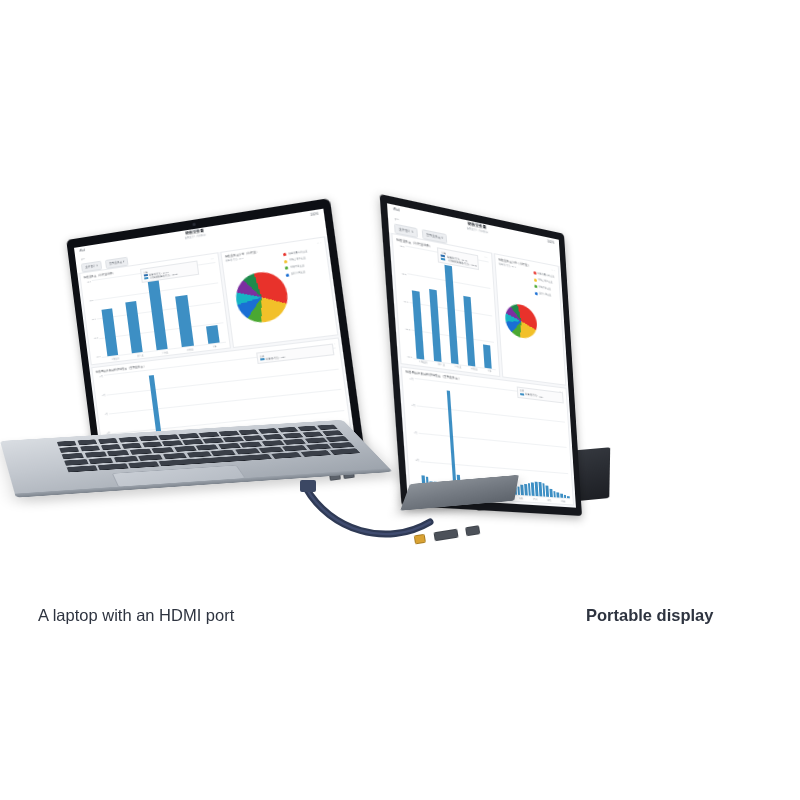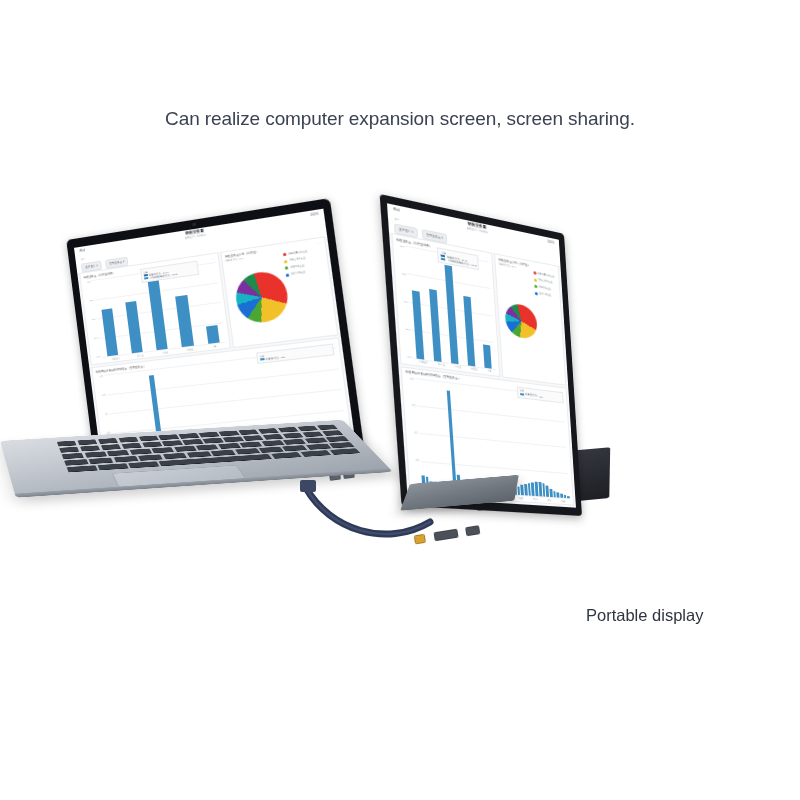--- a/index.html
+++ b/index.html
@@ -23,21 +23,21 @@
     text-align: center;
     font-size: 19px; font-weight: 400; color: #3b4252;
     letter-spacing: -0.1px; white-space: nowrap;
   }
 
   
   .caption {
     position: absolute; font-size: 16.5px; color: #2e3440; white-space: nowrap;
   }
   .caption.left  { left: 38px;  top: 606px; }
-  .caption.right { left: 586px; top: 606px; }
+  .caption.right { left: 586px; top: 606px; font-weight: bold; }
 
   
   #laptop { position: absolute; left: 0px; top: 236px; width: 400px; height: 340px; }
 
   .lt-lid {
     position: absolute; left: 96px; top: 0px; width: 258px; height: 238px;
     background: #0d0f14;
     transform: perspective(900px) rotateY(-15deg) rotateZ(-7.5deg) skewY(2.6deg);
     transform-origin: bottom left;
     border-radius: 5px 6px 2px 2px;
@@ -226,21 +226,20 @@
   }
   .pl-item { display: flex; align-items: flex-start; gap: 1.5px; }
   .pl-dot { width: 3px; height: 3px; border-radius: 50%; flex: none; margin-top: .3px; }
   .pl-txt { line-height: 1.25; }
 </style>
 </head>
 <body>
 
 <div id="stage">
 
-  <div class="subhead">Can realize computer expansion screen, screen sharing.</div>
 
   <div id="laptop">
     <div class="lt-lid">
       <div class="lt-cam"></div>
       <div class="lt-screen">
         <div class="dash">
             <div class="dash-status">
               <span>iPad</span>
               <span>100%</span>
             </div>
@@ -695,15 +694,16 @@
       </div>
     </div>
     <div class="pd-base"></div>
     <div class="pd-port-strip">
       <div class="pd-port hdmi" style="left:0;width:11px;"></div>
       <div class="pd-port" style="left:20px;width:24px;"></div>
       <div class="pd-port" style="left:52px;width:14px;"></div>
     </div>
   </div>
 
+  <div class="caption left">A laptop with an HDMI port</div>
   <div class="caption right">Portable display</div>
 
 </div>
 
 </body></html>

